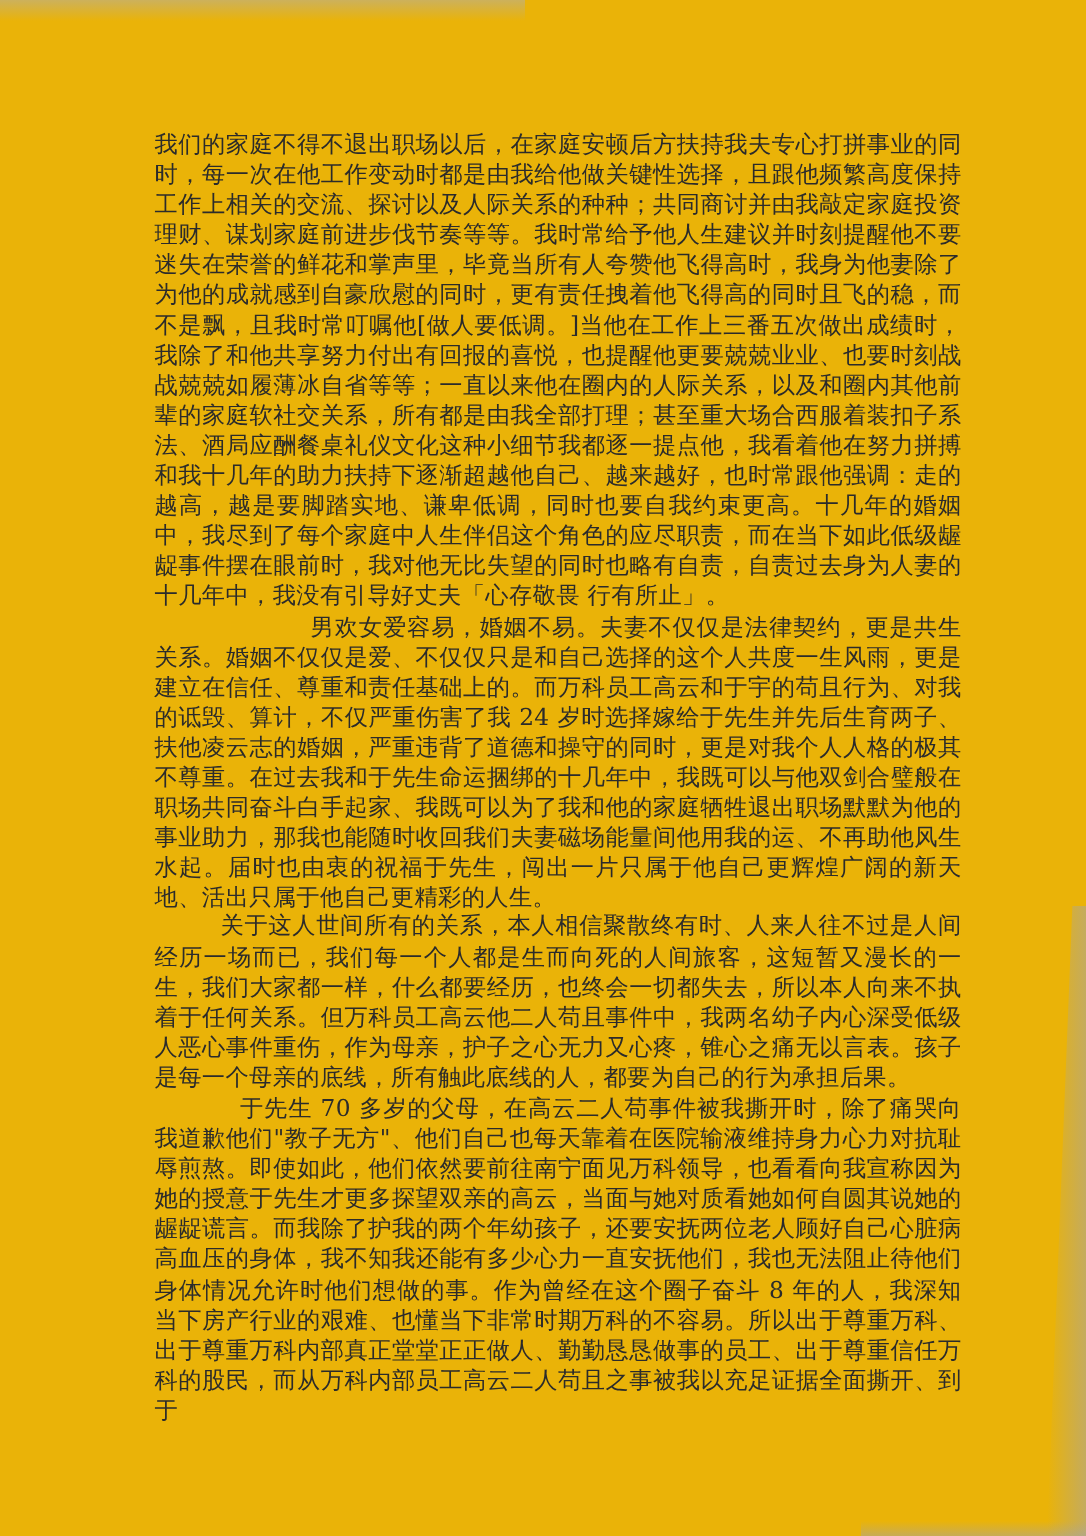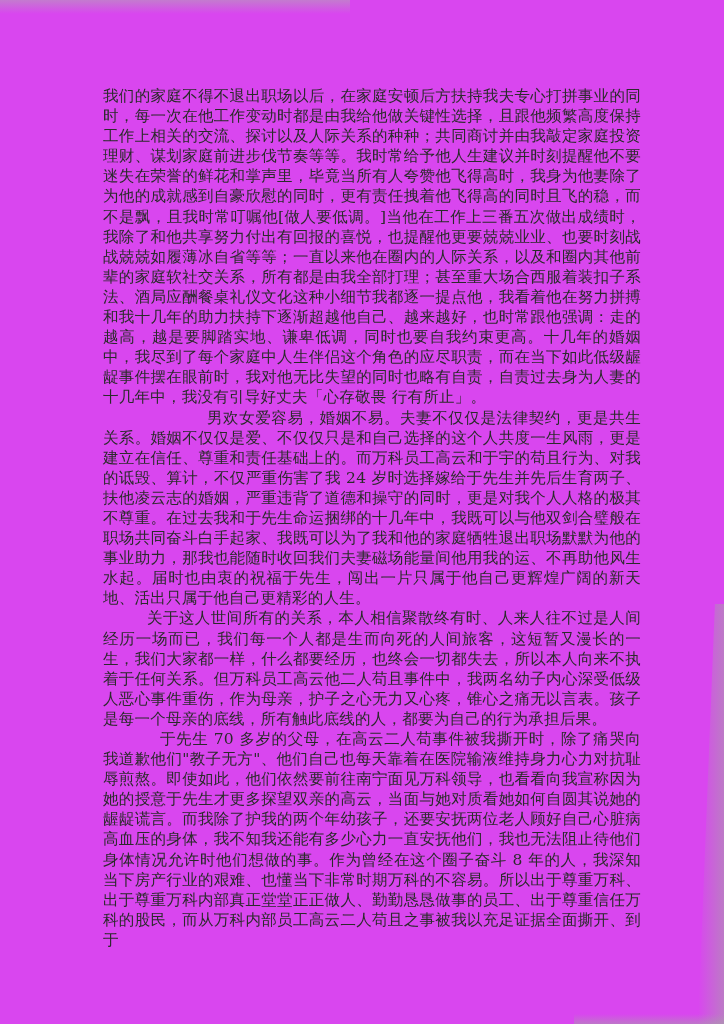--- a/index.html
+++ b/index.html
@@ -7,21 +7,21 @@
     padding: 0;
     width: 724px;
     height: 1024px;
     overflow: hidden;
     background: #ffffff;
   }
   .document-page {
     position: relative;
     width: 724px;
     height: 1024px;
-    background: #d946ef;
+    background: #eab308;
   }
   
   .edge-top {
     position: absolute;
     top: 0; left: 0;
     width: 350px; height: 14px;
     background: linear-gradient(to bottom, rgba(175,175,175,0.50), rgba(175,175,175,0));
     pointer-events: none;
   }
   .edge-right {
@@ -49,21 +49,21 @@
     line-height: 20.1px;
     letter-spacing: 0.25px;
     color: #2b2b2b;
     text-align: justify;
   }
   .page-text p {
     margin: 0;
     padding: 0;
   }
   .para-2 { margin-top: 15px; text-indent: 104px; }
-  .para-3 { margin-top: 8px;  text-indent: 44px;  }
+  .para-3 { margin-top: 8px;  text-indent: 44px; font-family: Liberation Mono, monospace;  }
   .para-4 { margin-top: 10px; text-indent: 57px;  }
 </style>
 </head>
 <body>
 
 <div class="document-page">
   <div class="edge-top"></div>
   <div class="edge-right"></div>
   <div class="edge-bottom"></div>
 

